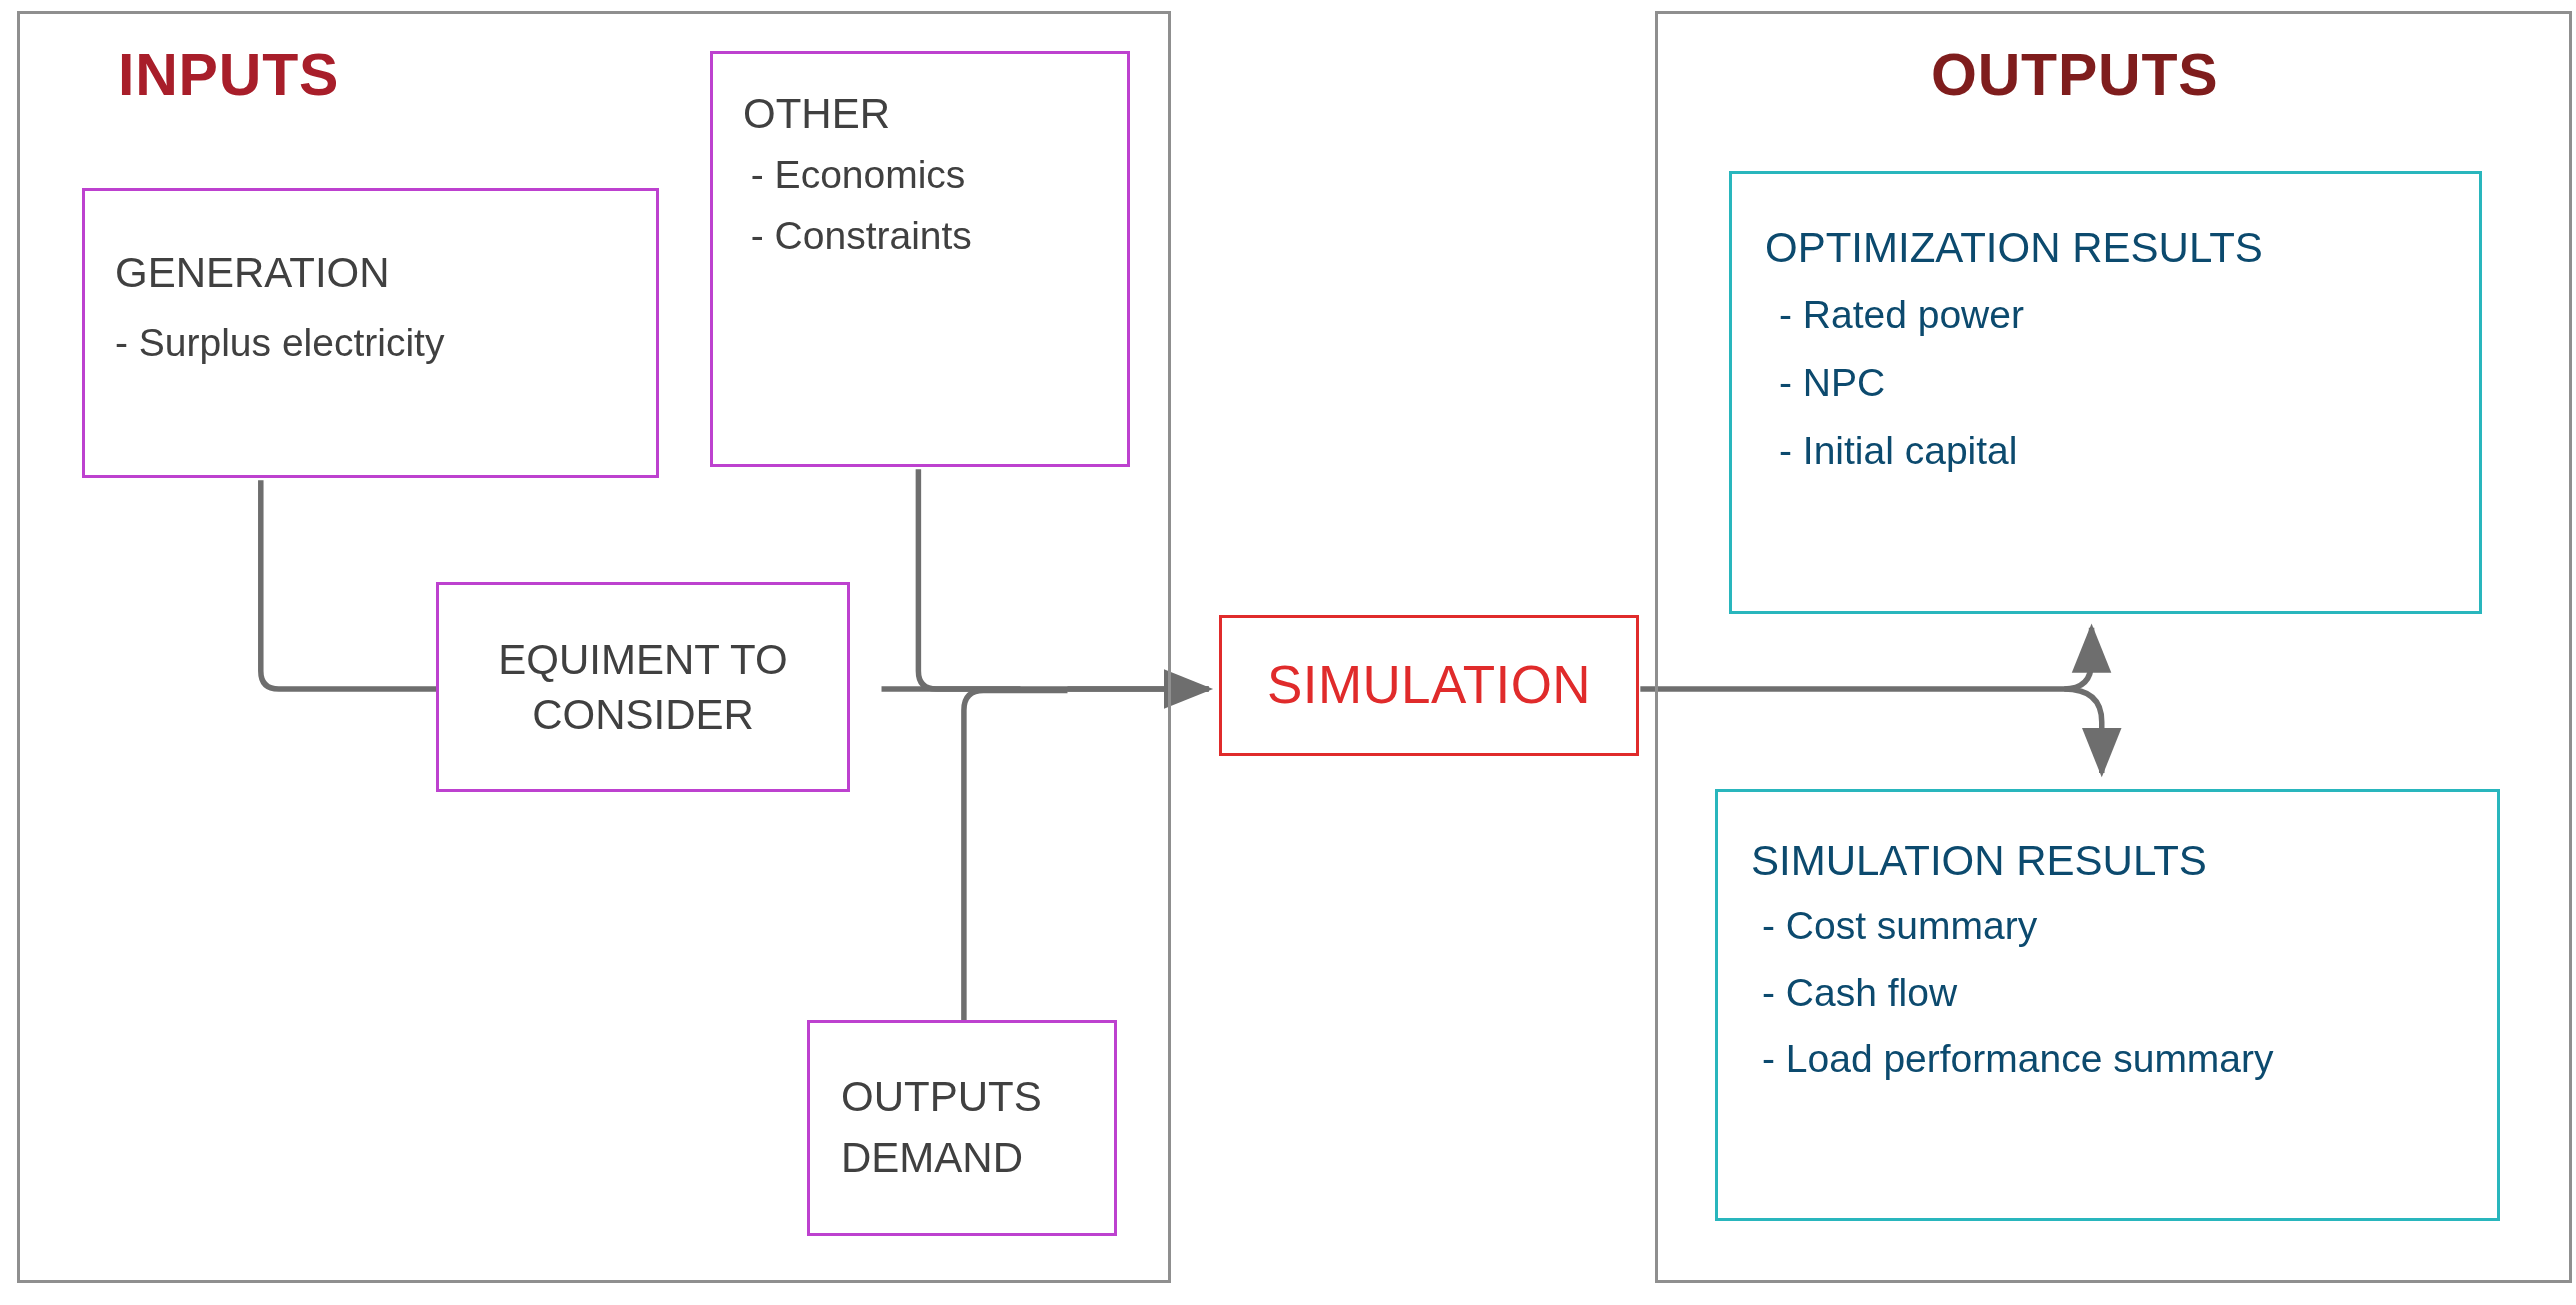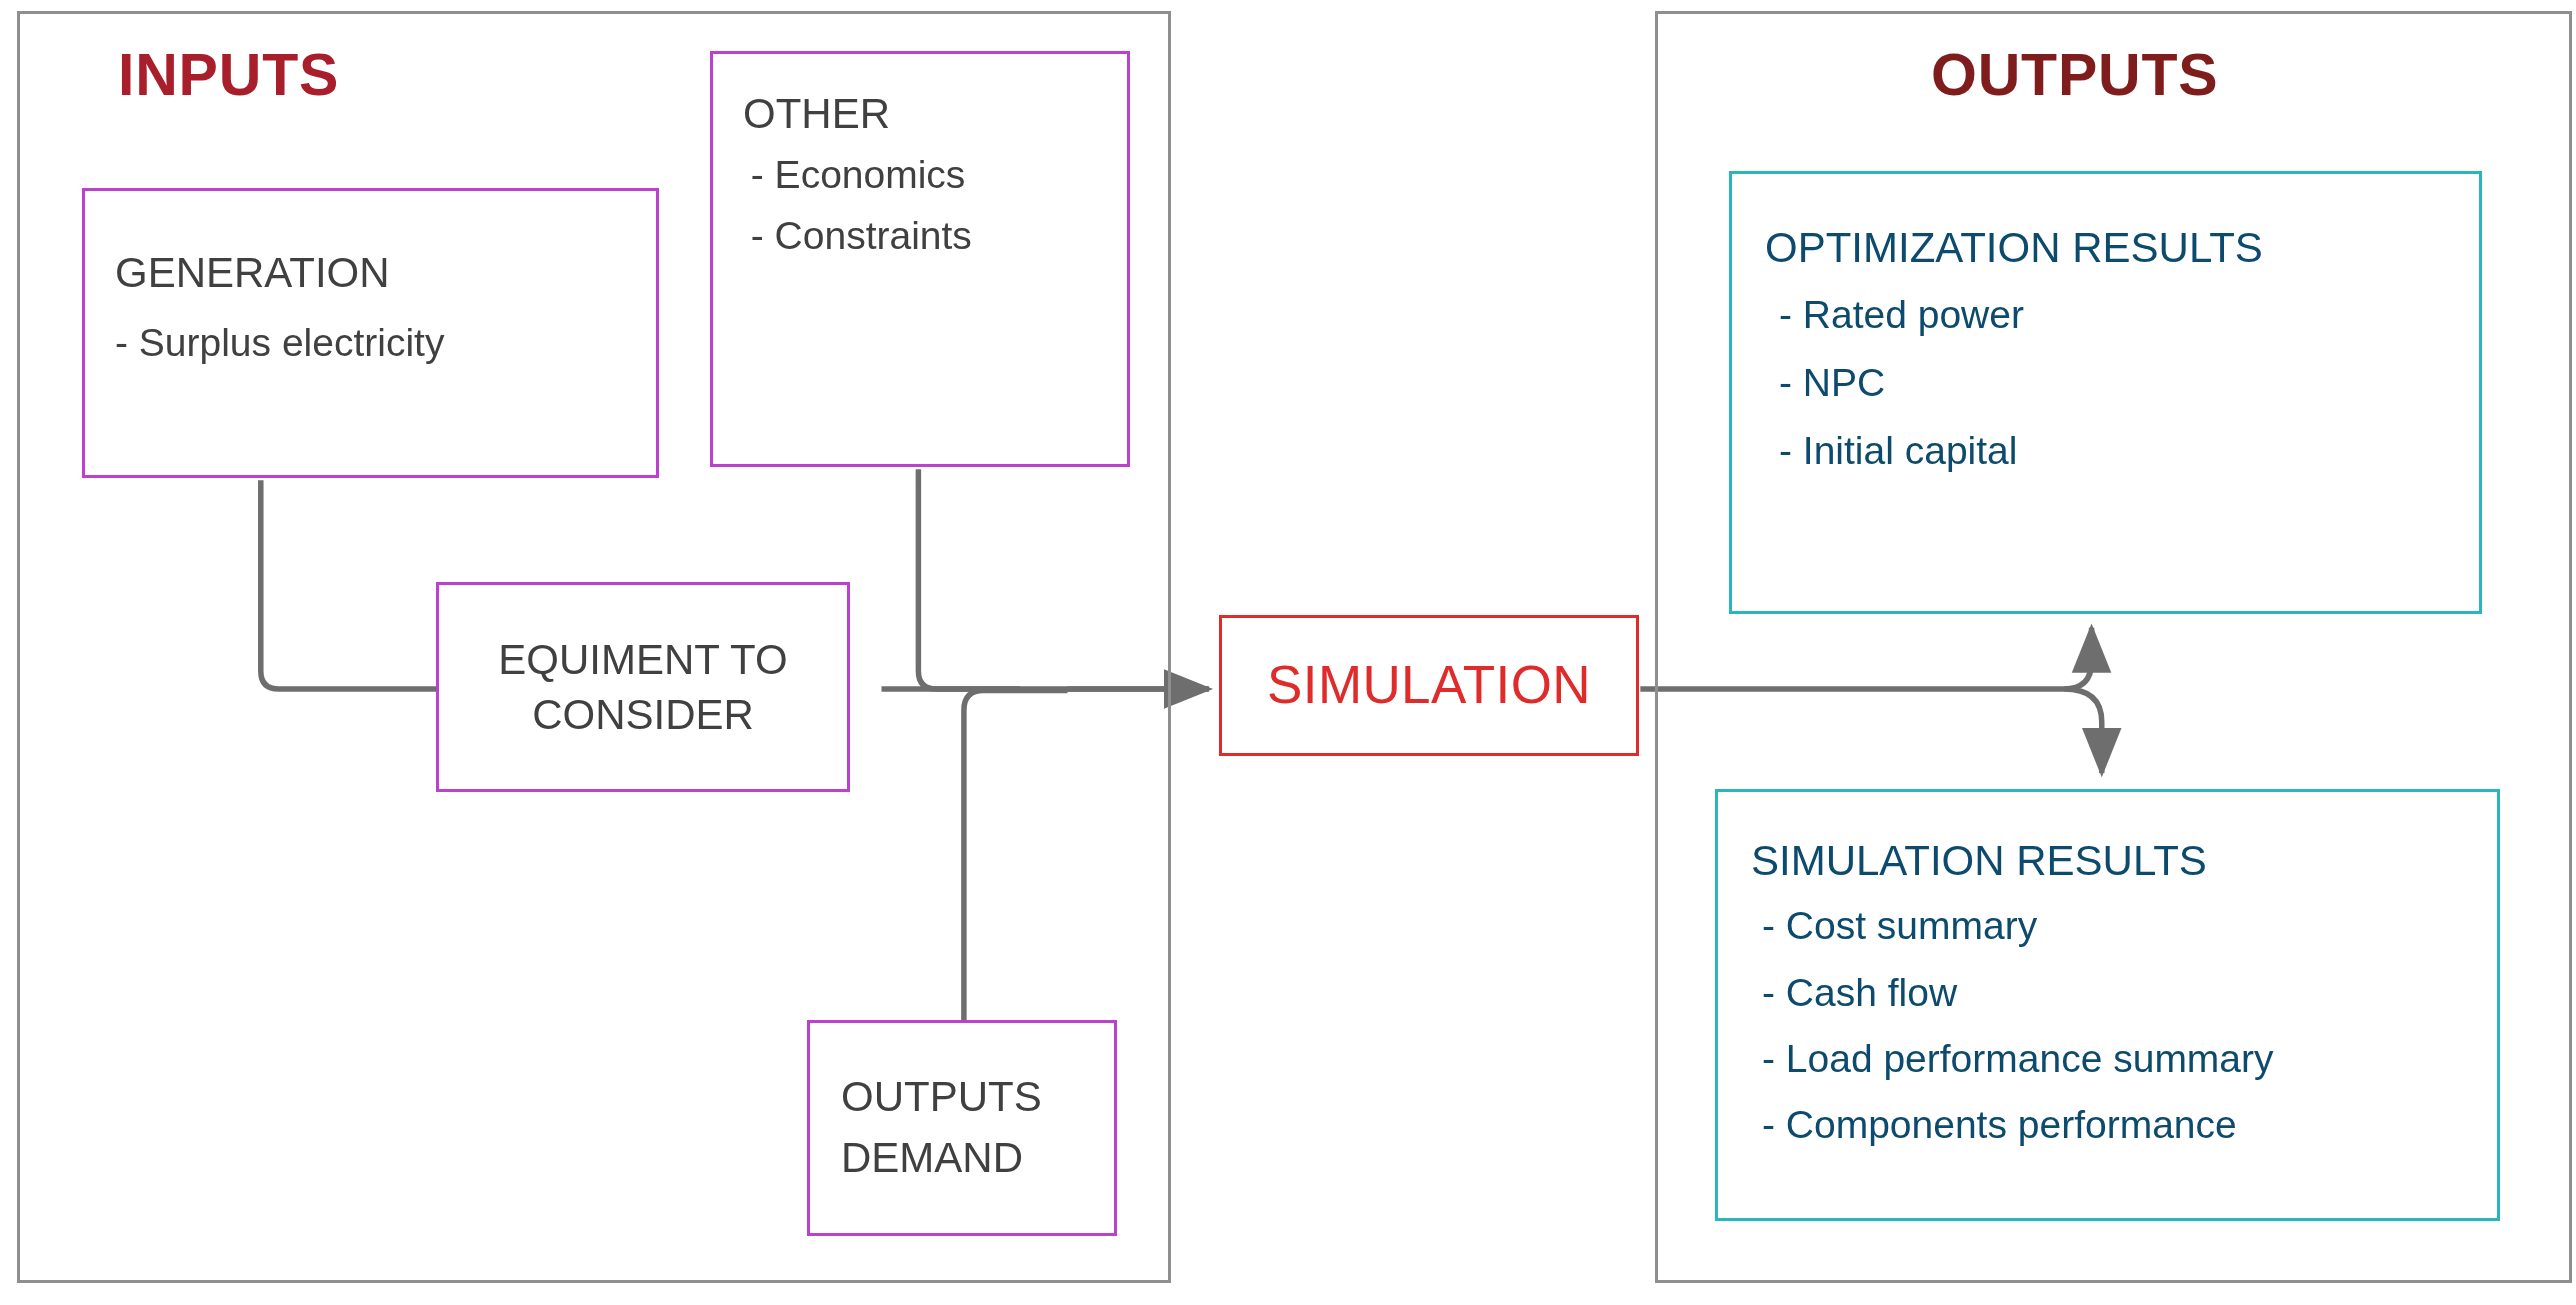--- a/index.html
+++ b/index.html
@@ -179,17 +179,16 @@
     <div class="node-line">- Rated power</div>
     <div class="node-line">- NPC</div>
     <div class="node-line">- Initial capital</div>
   </div>
 
   <div id="node-simresults" class="node teal">
     <div class="node-title">SIMULATION RESULTS</div>
     <div class="node-line">- Cost summary</div>
     <div class="node-line">- Cash flow</div>
     <div class="node-line">- Load performance summary</div>
-    <div class="node-line">- Components performance</div>
   </div>
 
 </div>
 
 
 </body></html>

